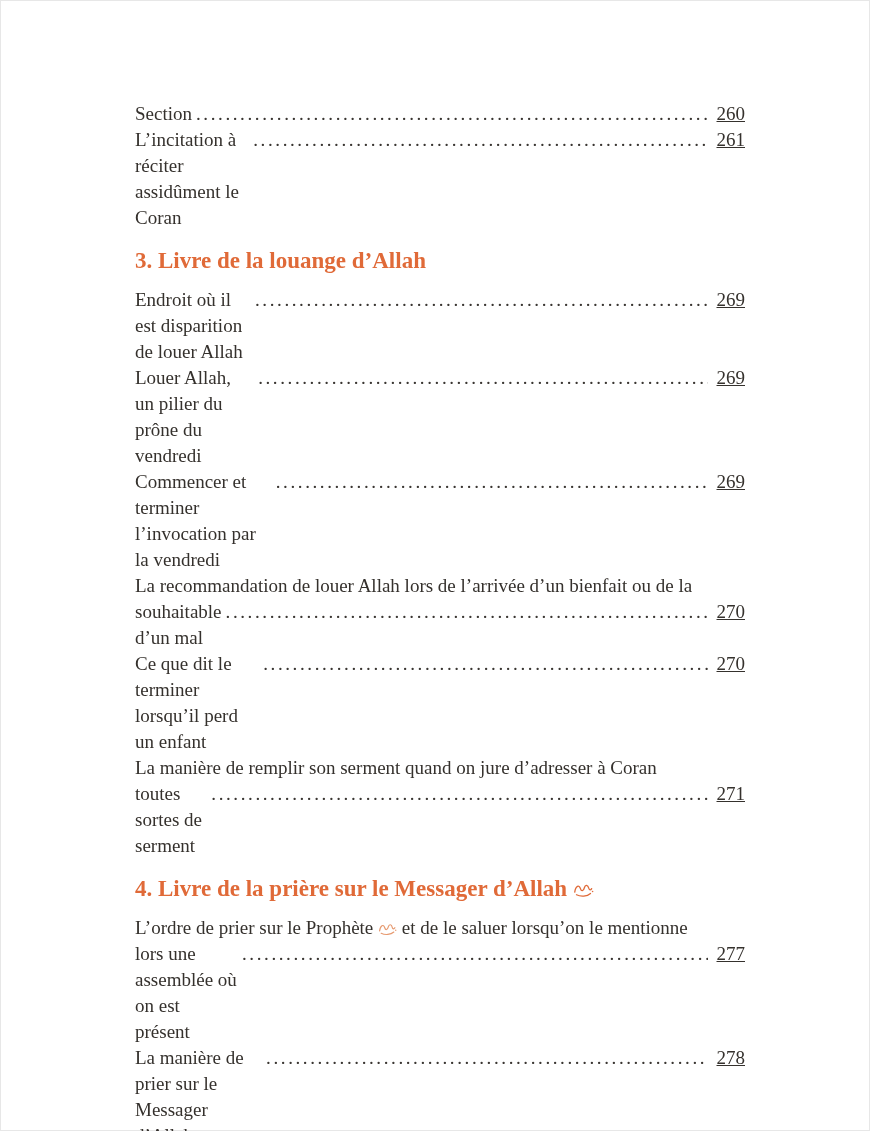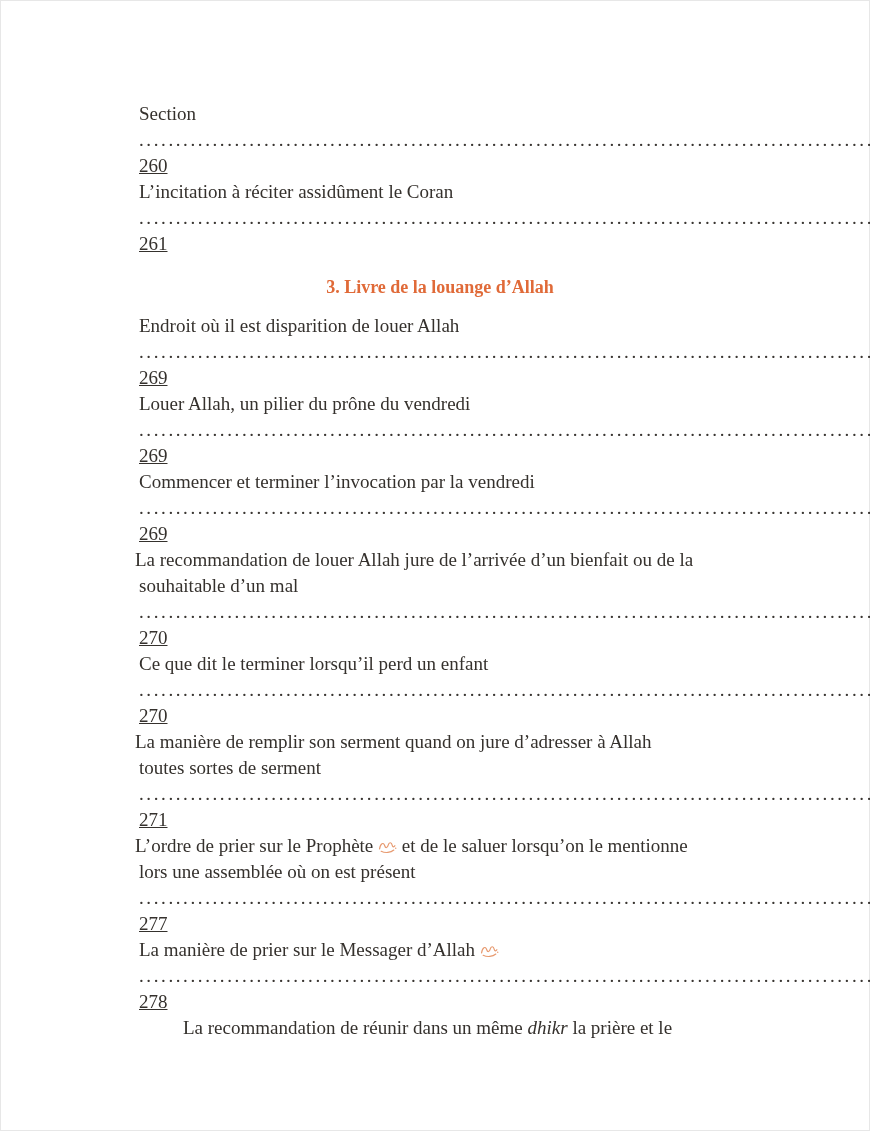--- a/index.html
+++ b/index.html
@@ -23,21 +23,20 @@
     padding: 100px 124px 0 134px;
     background: #ffffff;
   }
   .toc { width: 100%; }
   .entry { margin: 0; }
   .entry.indent1 { padding-left: 48px; }
   .line {
     font-size: 19px;
     line-height: 26px;
     white-space: normal;
-    flex-direction: column;
   }
   .line.last {
     display: flex;
     align-items: baseline;
   }
   .txt { flex: 0 1 auto; }
   .it { font-style: italic; }
   .leader {
     flex: 1 1 auto;
     min-width: 14px;
@@ -50,24 +49,23 @@
     content: "..........................................................................................................................................................................";
     letter-spacing: 2.6px;
     font-size: 19px;
   }
   .pageref {
     flex: 0 0 auto;
     font-size: 19px;
     text-decoration: underline;
   }
   .heading {
-    text-align: center;
     color: var(--accent, #e06a38);
     font-weight: bold;
-    font-size: 18px;
+    font-size: 23px;
     line-height: 30px;
     margin: 15px 0 11px 0;
   }
   .saws {
     display: inline-block;
     color: var(--saws-body, #e79a70);
     vertical-align: -2px;
     line-height: 0;
   }
   .heading .saws { color: var(--accent, #e06a38); }
@@ -111,41 +109,48 @@
         </div>
       </div>
       <div class="entry">
         <div class="line last">
           <span class="txt"><span>Commencer et terminer l’invocation par la vendredi </span></span>
           <span class="leader"></span>
           <span class="pageref">269</span>
         </div>
       </div>
       <div class="entry">
-        <div class="line"><span class="txt"><span>La recommandation de louer Allah jure de l’arrivée d’un bienfait ou de la</span></span></div>
+        <div class="line"><span class="txt"><span>La recommandation de louer Allah lors de l’arrivée d’un bienfait ou de la</span></span></div>
         <div class="line last">
           <span class="txt"><span>souhaitable d’un mal</span></span>
           <span class="leader"></span>
           <span class="pageref">270</span>
         </div>
       </div>
       <div class="entry">
         <div class="line last">
           <span class="txt"><span>Ce que dit le terminer lorsqu’il perd un enfant</span></span>
           <span class="leader"></span>
           <span class="pageref">270</span>
         </div>
       </div>
       <div class="entry">
-        <div class="line"><span class="txt"><span>La manière de remplir son serment quand on jure d’adresser à Allah</span></span></div>
+        <div class="line"><span class="txt"><span>La manière de remplir son serment quand on jure d’adresser à Coran</span></span></div>
         <div class="line last">
           <span class="txt"><span>toutes sortes de serment</span></span>
           <span class="leader"></span>
           <span class="pageref">271</span>
         </div>
+      </div>
+      <div class="heading">
+        <div class="heading-line"><span>4. Livre de la prière sur le Messager d’Allah </span><span class="saws"><svg viewBox="0 0 24 18" fill="none" stroke="currentColor" stroke-width="1.5" stroke-linecap="round">
+              <path d="M2 12 C3 5 7 3 8.5 8 C9.5 11.5 12 11 13 7 C14 3 17 3.5 18 7.5 C18.6 10 20.3 10 21.3 8"></path>
+              <path d="M4 15 C9 17.5 16 17 20 13.5"></path>
+              <circle cx="22.4" cy="11.3" r="0.9" fill="currentColor" stroke="none"></circle>
+            </svg></span></div>
       </div>
       <div class="entry">
         <div class="line"><span class="txt"><span>L’ordre de prier sur le Prophète </span><span class="saws"><svg viewBox="0 0 24 18" fill="none" stroke="currentColor" stroke-width="1.5" stroke-linecap="round">
                 <path d="M2 12 C3 5 7 3 8.5 8 C9.5 11.5 12 11 13 7 C14 3 17 3.5 18 7.5 C18.6 10 20.3 10 21.3 8"></path>
                 <path d="M4 15 C9 17.5 16 17 20 13.5"></path>
                 <circle cx="22.4" cy="11.3" r="0.9" fill="currentColor" stroke="none"></circle>
               </svg></span><span> et de le saluer lorsqu’on le mentionne</span></span></div>
         <div class="line last">
           <span class="txt"><span>lors une assemblée où on est présent </span></span>
           <span class="leader"></span>

